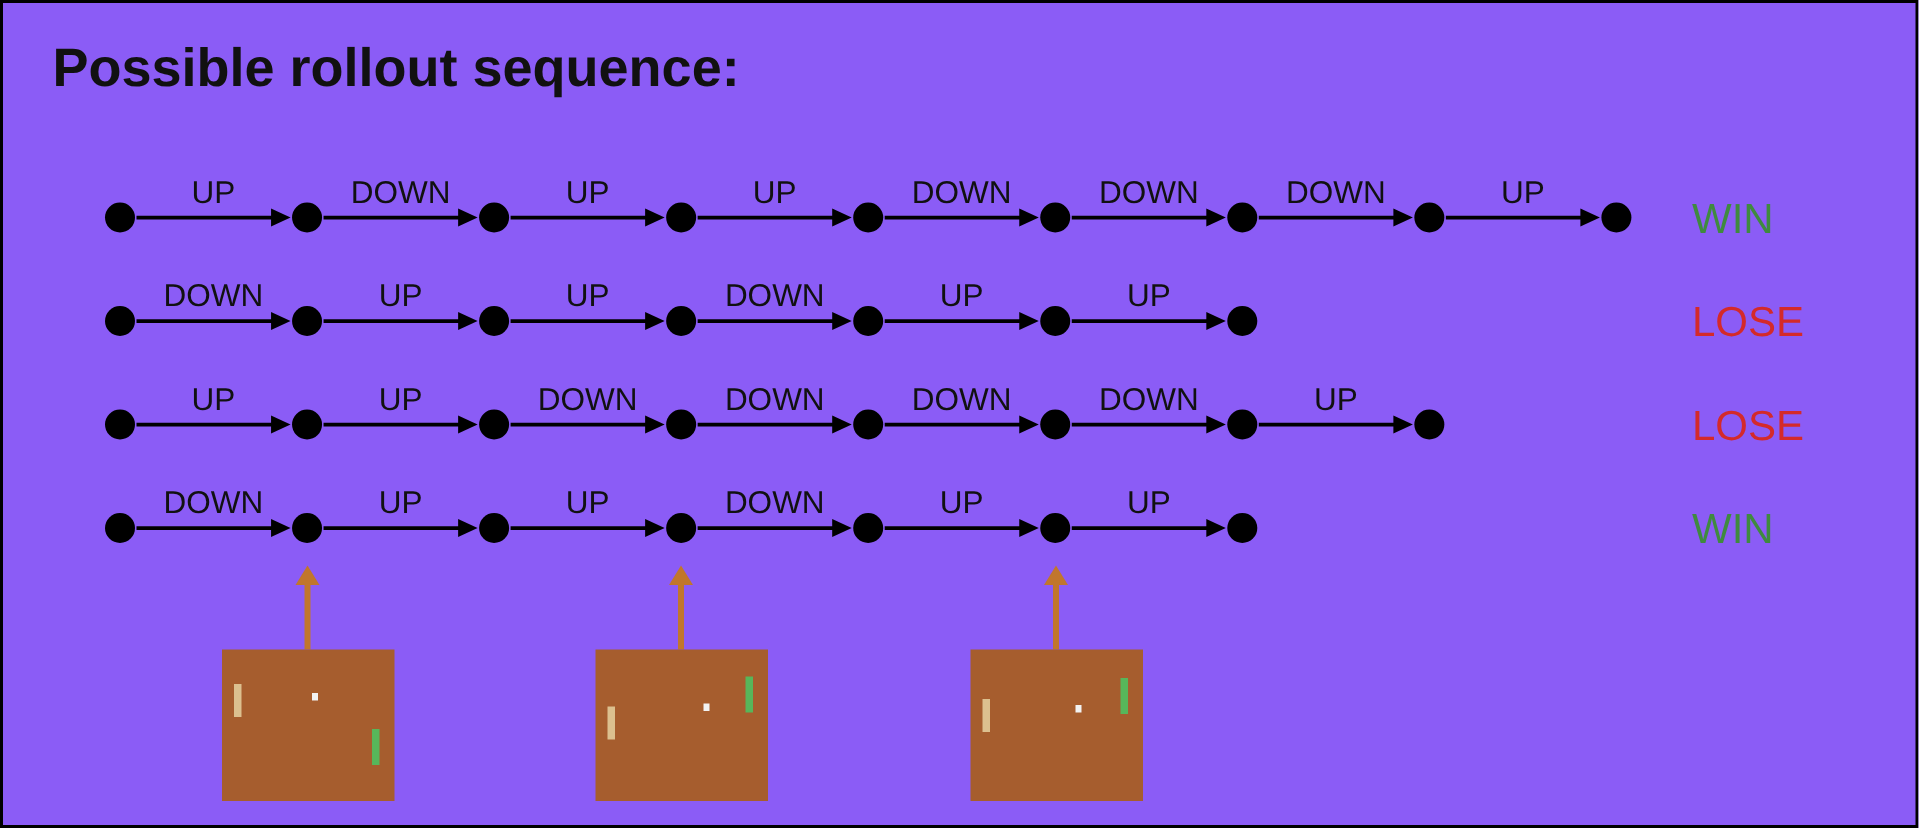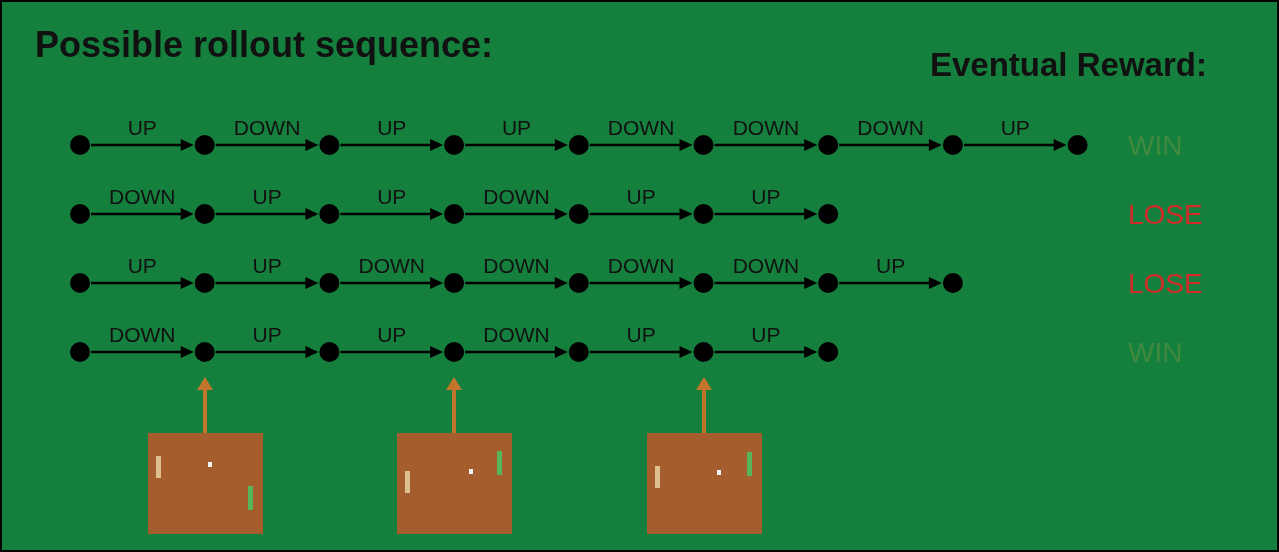--- a/index.html
+++ b/index.html
@@ -2,21 +2,21 @@
 <html><head>
 <meta charset="utf-8">
 <style>
   html, body { margin: 0; padding: 0; background: #ffffff; }
   body { font-family: "Liberation Sans", sans-serif; }
 
   #canvas {
     position: relative;
     width: 1279px;
     height: 552px;
-    background: #15803d;
+    background: #8b5cf6;
     border: 2px solid #000000;
     box-sizing: border-box;
     overflow: hidden;
   }
 
   .title {
     position: absolute;
     left: 33px;
     top: 22px;
     font-size: 36px;
@@ -67,21 +67,20 @@
     bottom: 0;
     width: 4px;
     background: #C1762C;
   }
 </style>
 </head>
 <body>
 
 <div id="canvas">
   <div class="title">Possible rollout sequence:</div>
-  <div class="reward-header">Eventual Reward:</div>
   <svg id="diagram" class="diagram" width="1279" height="552">
       <circle cx="78.0" cy="143" r="10" fill="#000000"></circle>
       <circle cx="202.7" cy="143" r="10" fill="#000000"></circle>
       <circle cx="327.4" cy="143" r="10" fill="#000000"></circle>
       <circle cx="452.1" cy="143" r="10" fill="#000000"></circle>
       <circle cx="576.8" cy="143" r="10" fill="#000000"></circle>
       <circle cx="701.5" cy="143" r="10" fill="#000000"></circle>
       <circle cx="826.2" cy="143" r="10" fill="#000000"></circle>
       <circle cx="950.9" cy="143" r="10" fill="#000000"></circle>
       <circle cx="1075.6" cy="143" r="10" fill="#000000"></circle>

